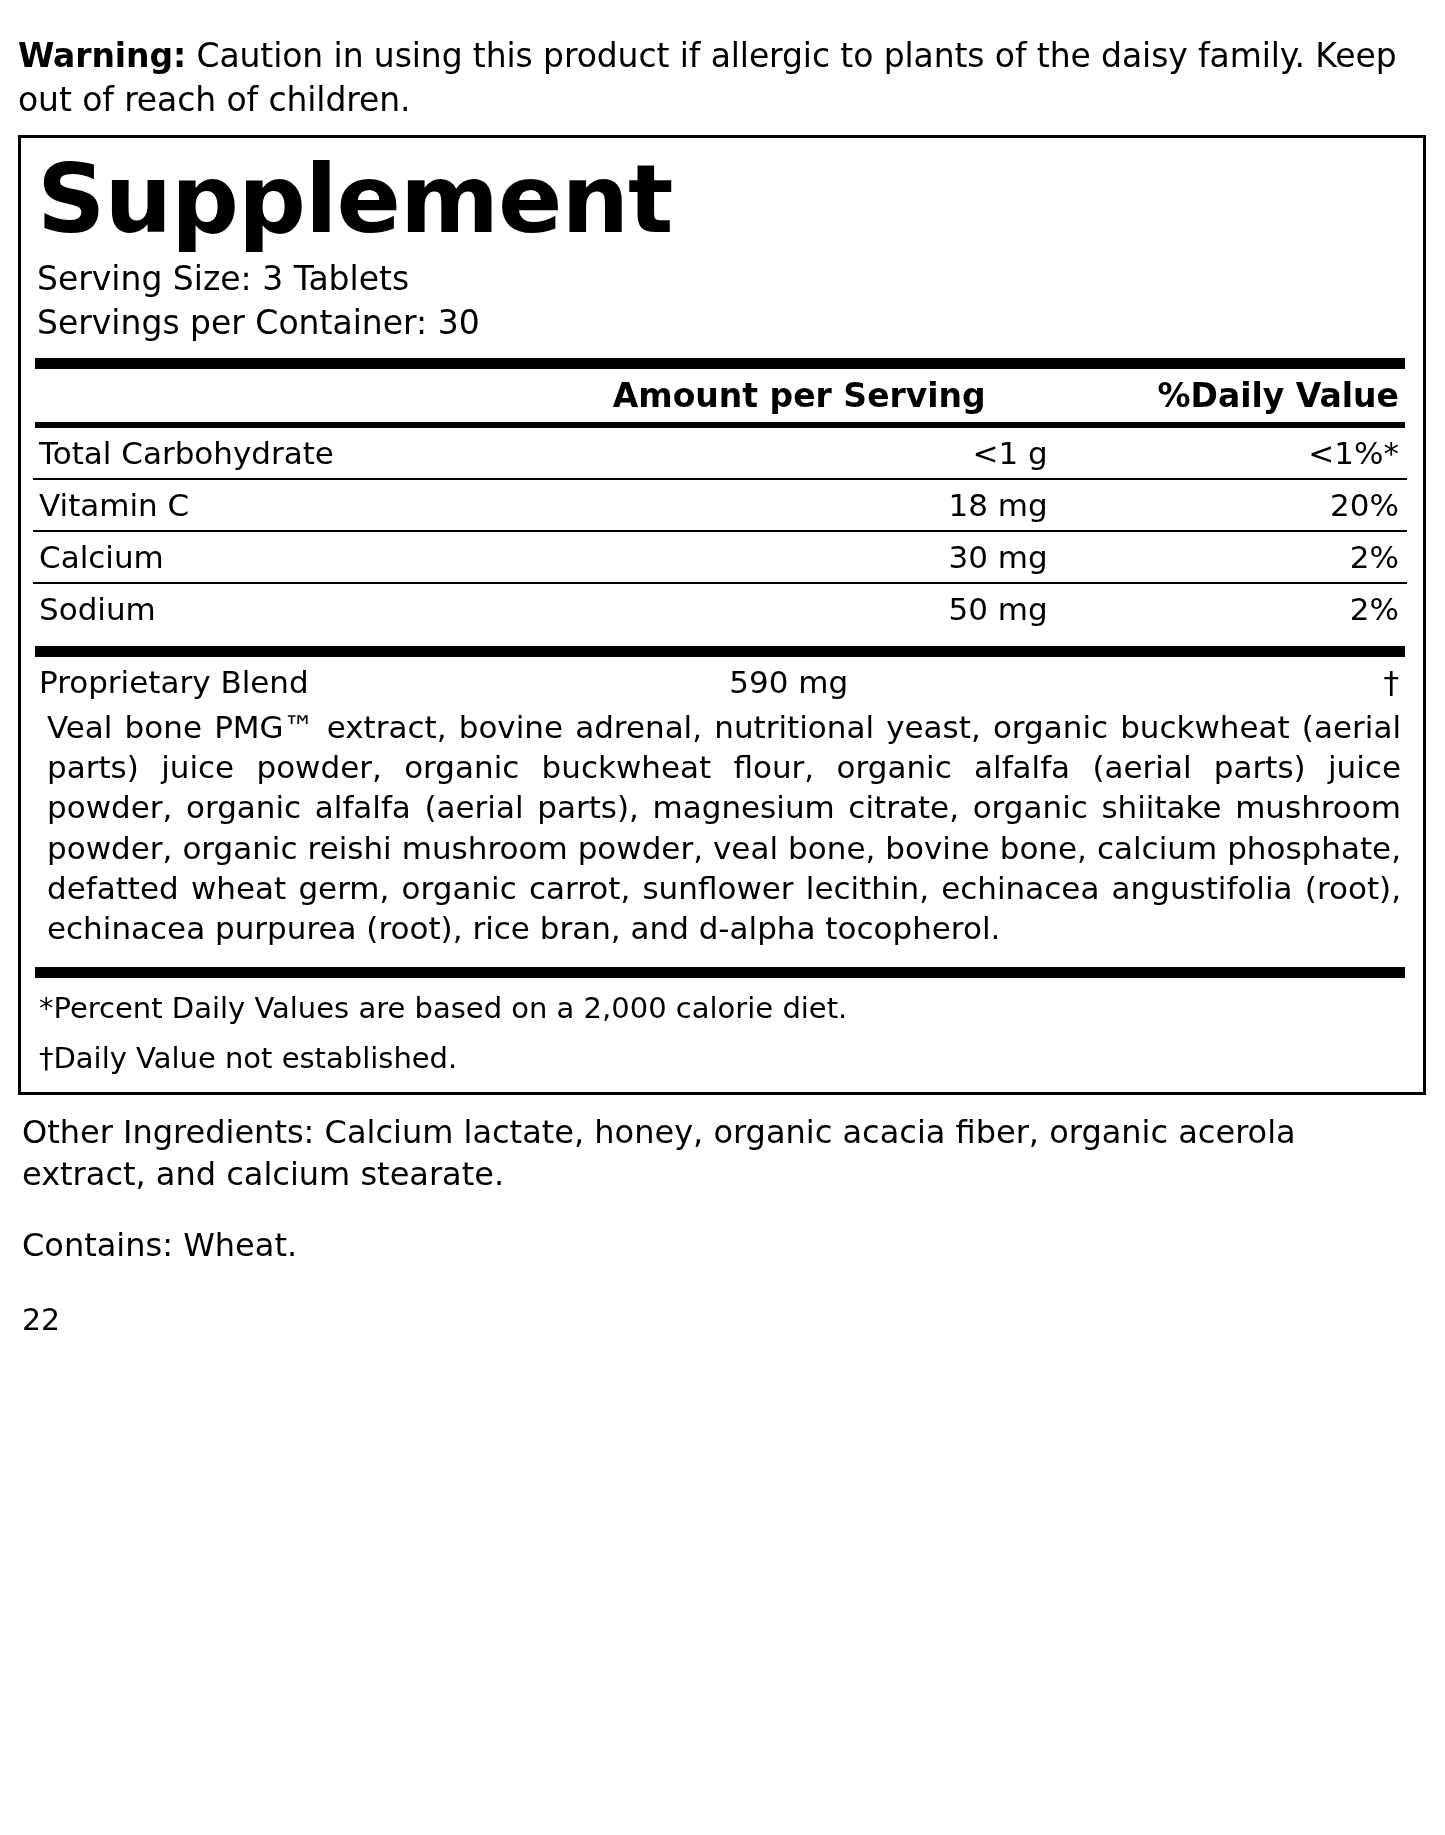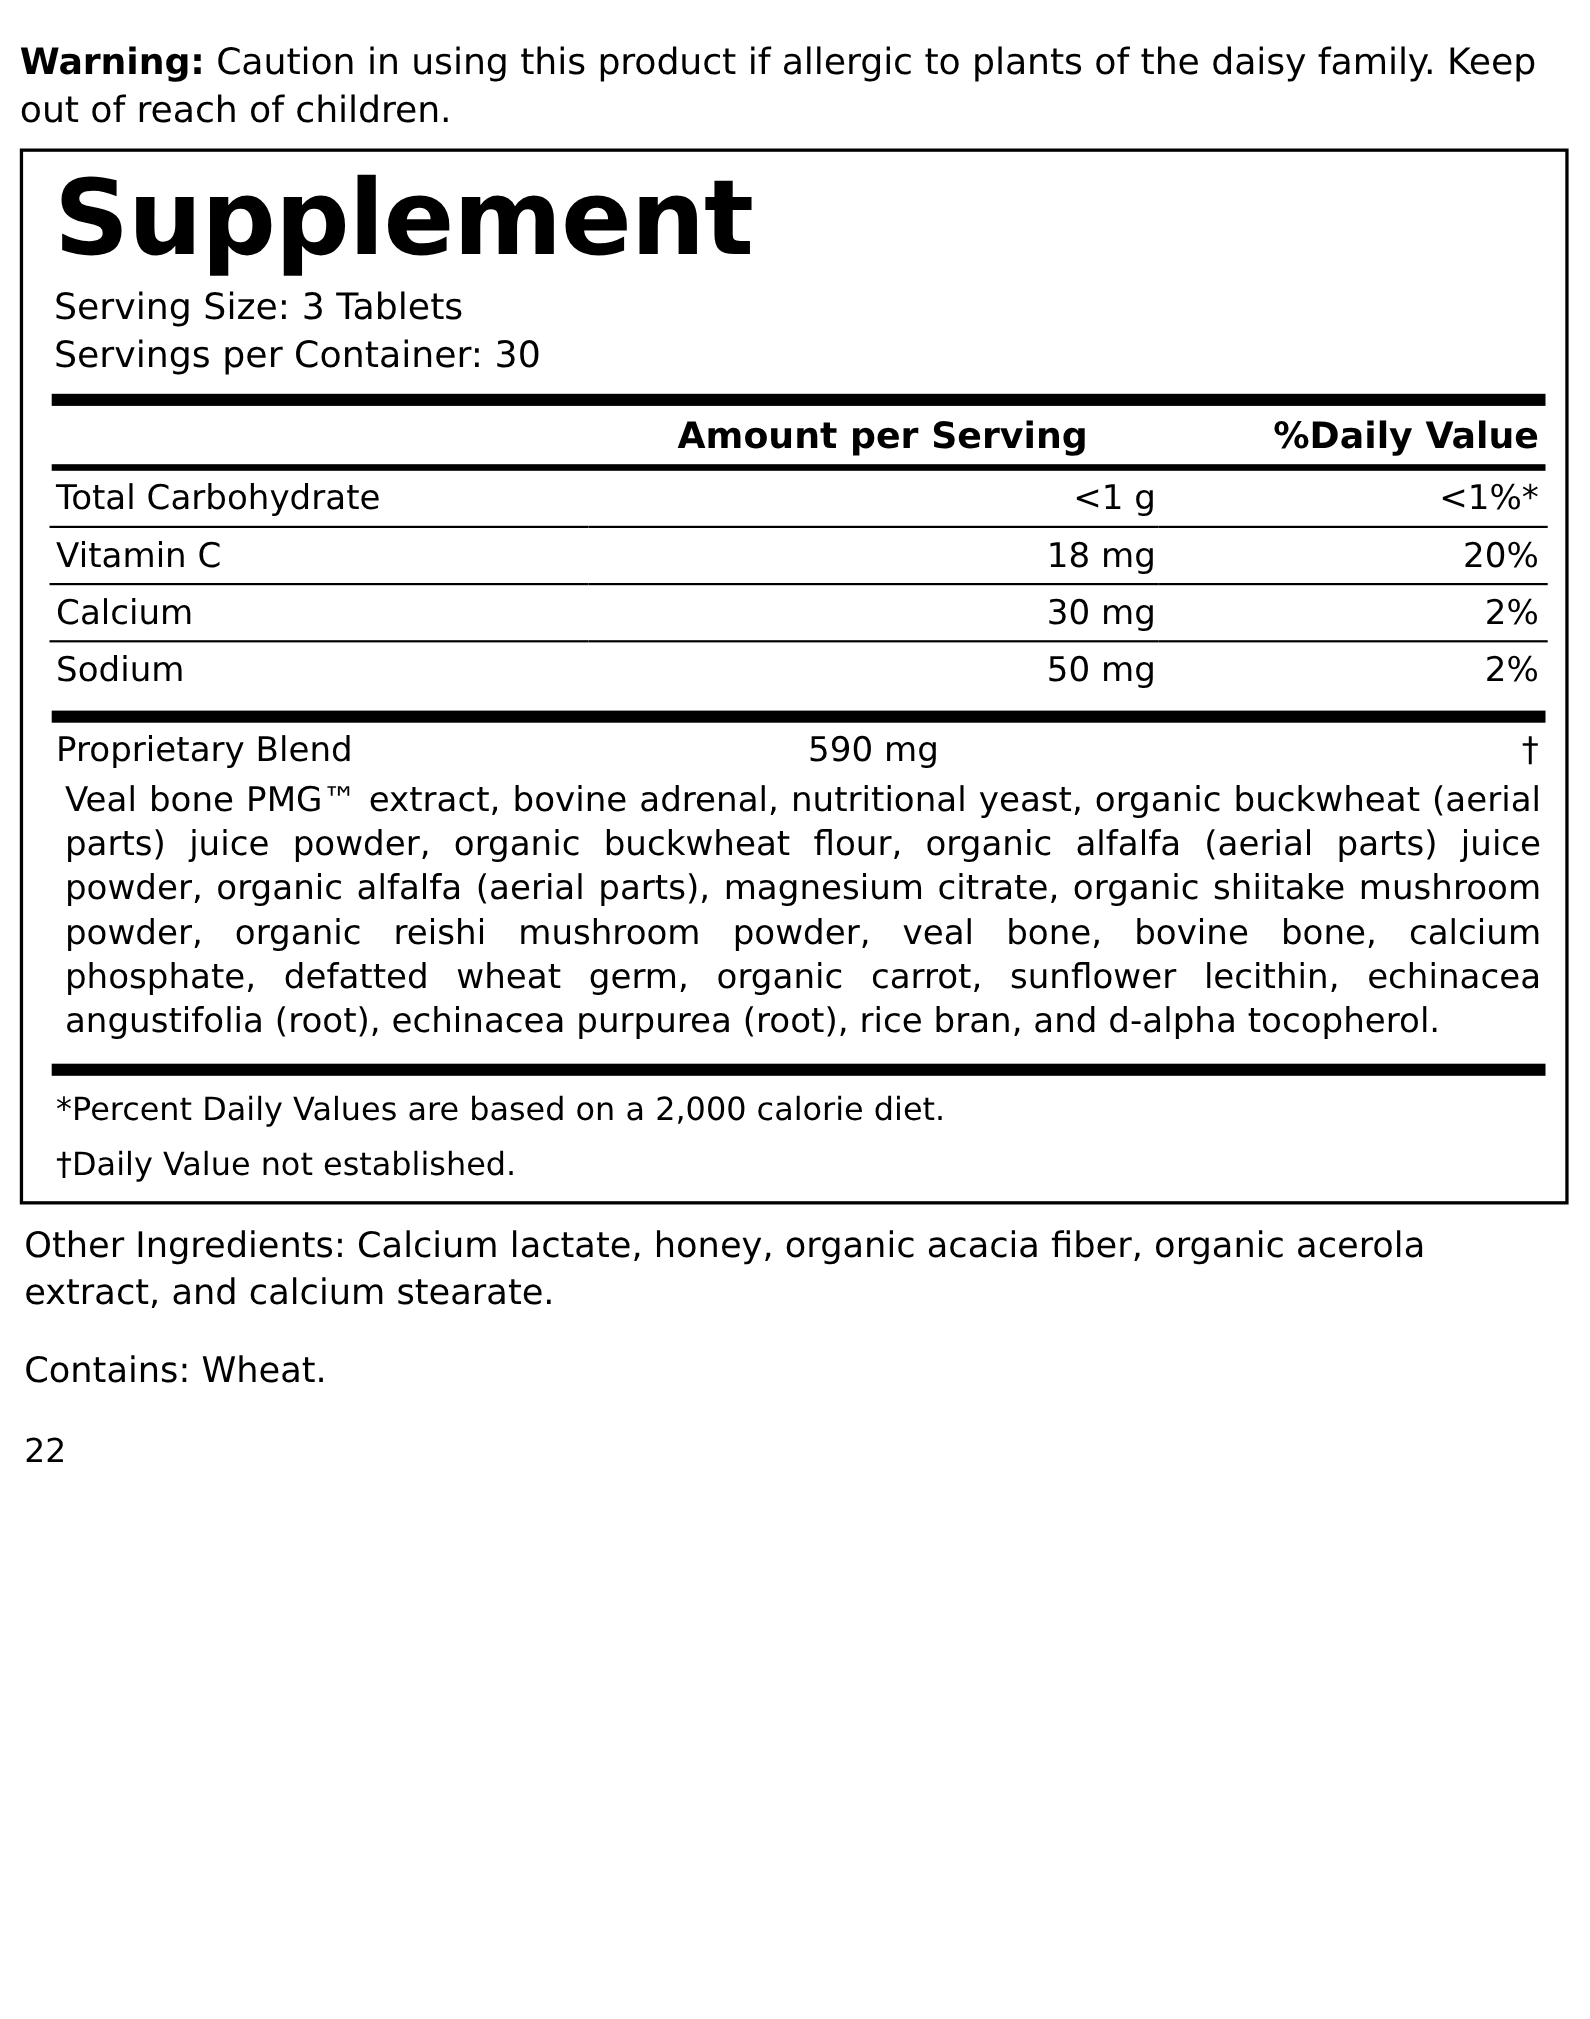--- a/index.html
+++ b/index.html
@@ -28,21 +28,21 @@
     line-height: 1.32;
     letter-spacing: -0.1px;
     margin: 0 0 14px 0;
   }
   .warning b { font-weight: bold; }
 
   
   .panel {
     border: 3px solid #000;
     box-sizing: border-box;
-    padding: 6px 16px 14px 24px;
+    padding: 6px 16px 14px 12px;
     width: 1408px;
   }
 
   .sf-title {
     font-family: "DejaVu Sans", sans-serif;
     font-weight: bold;
     font-size: 95px;
     line-height: 1.08;
     letter-spacing: -1px;
     display: flex;

